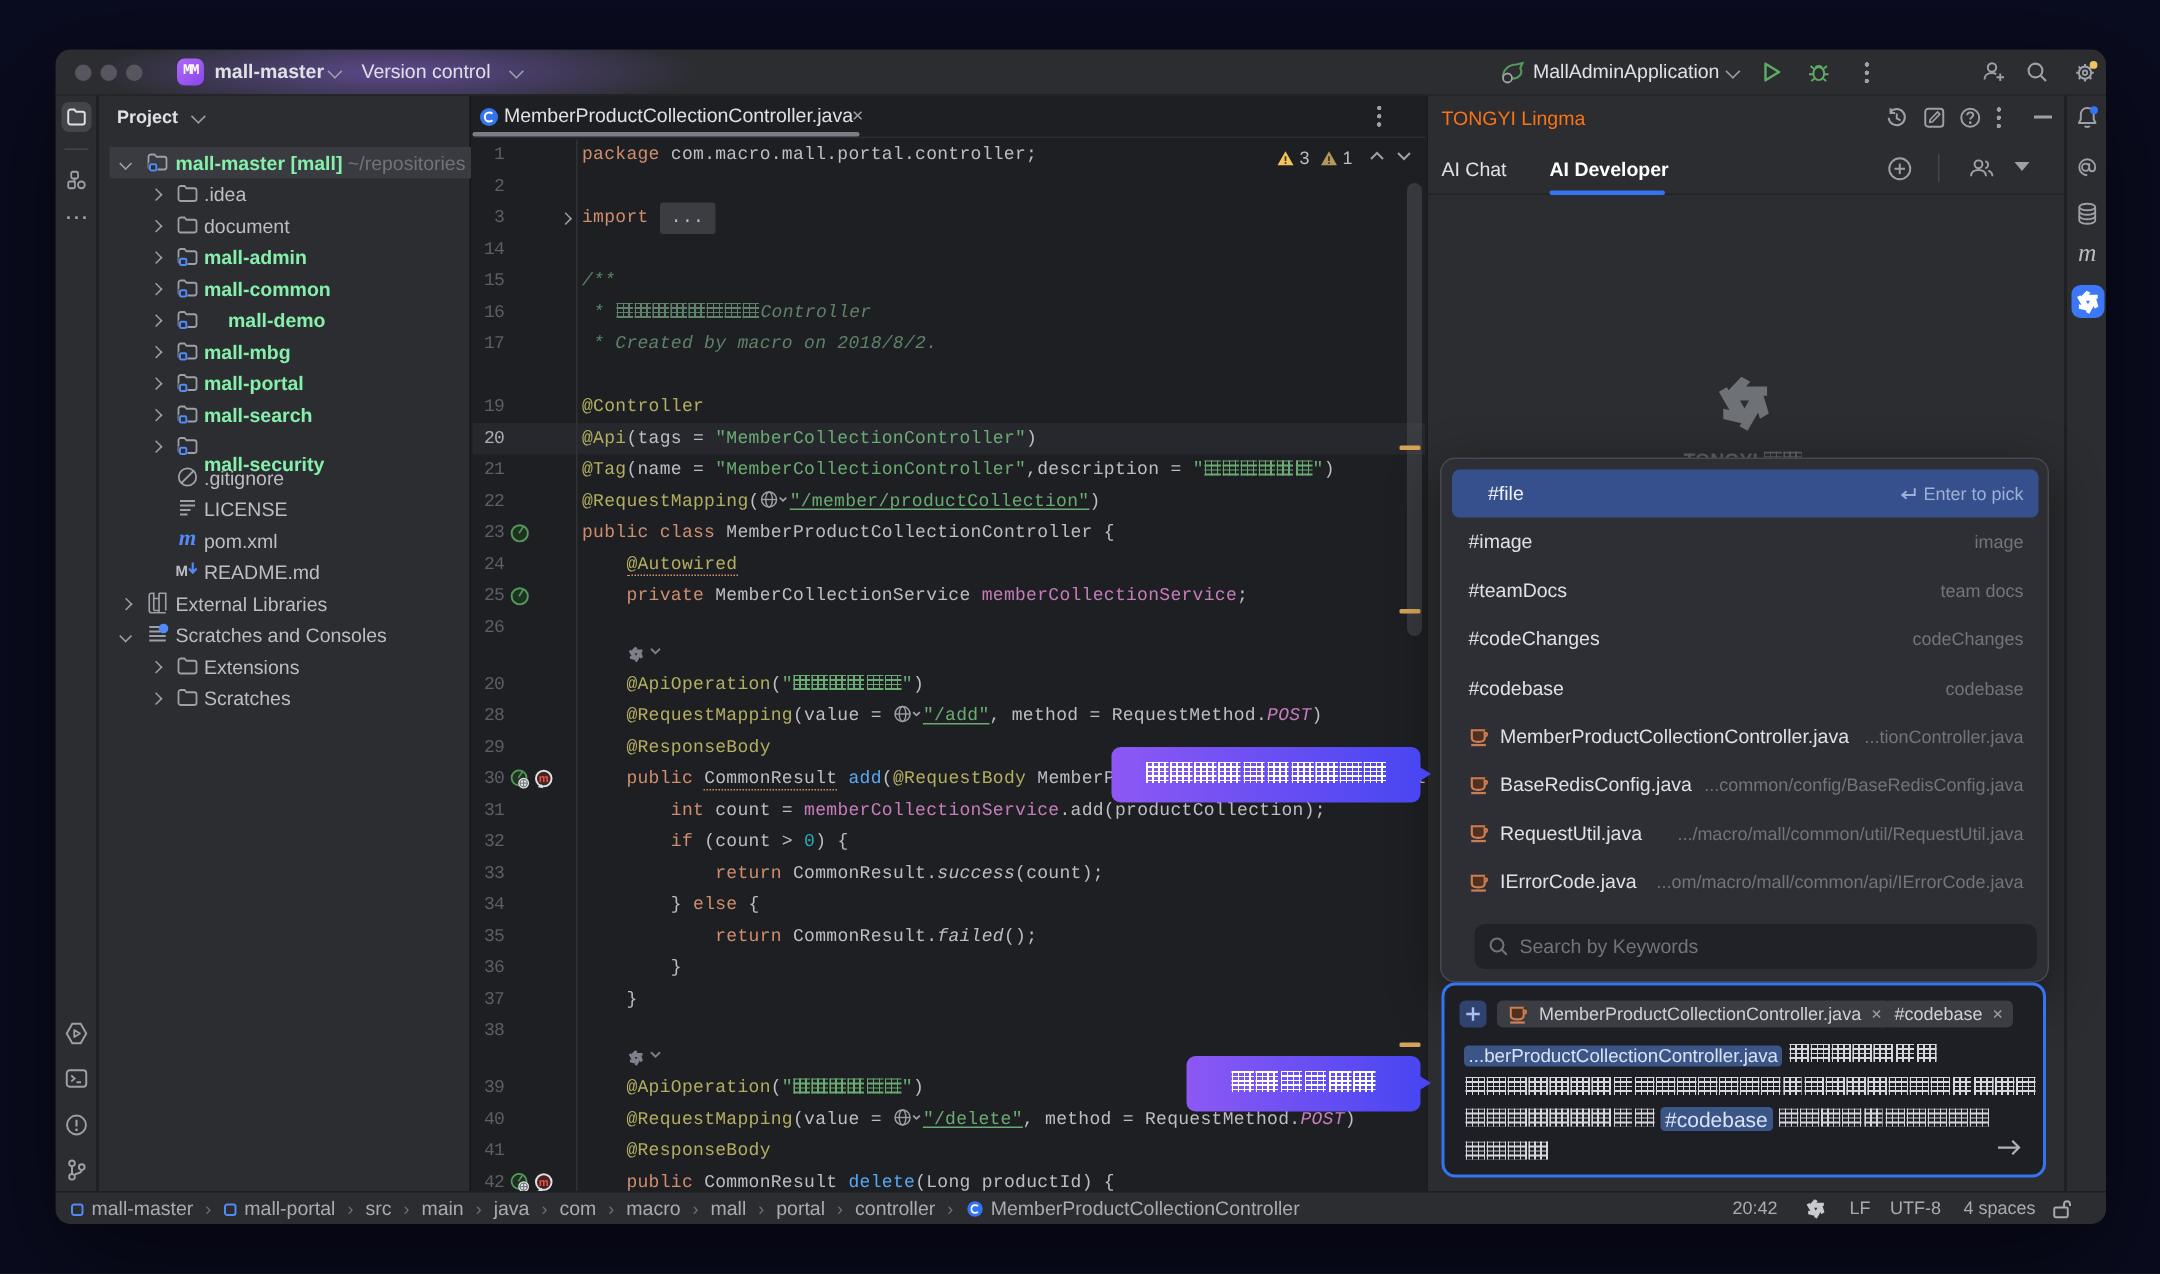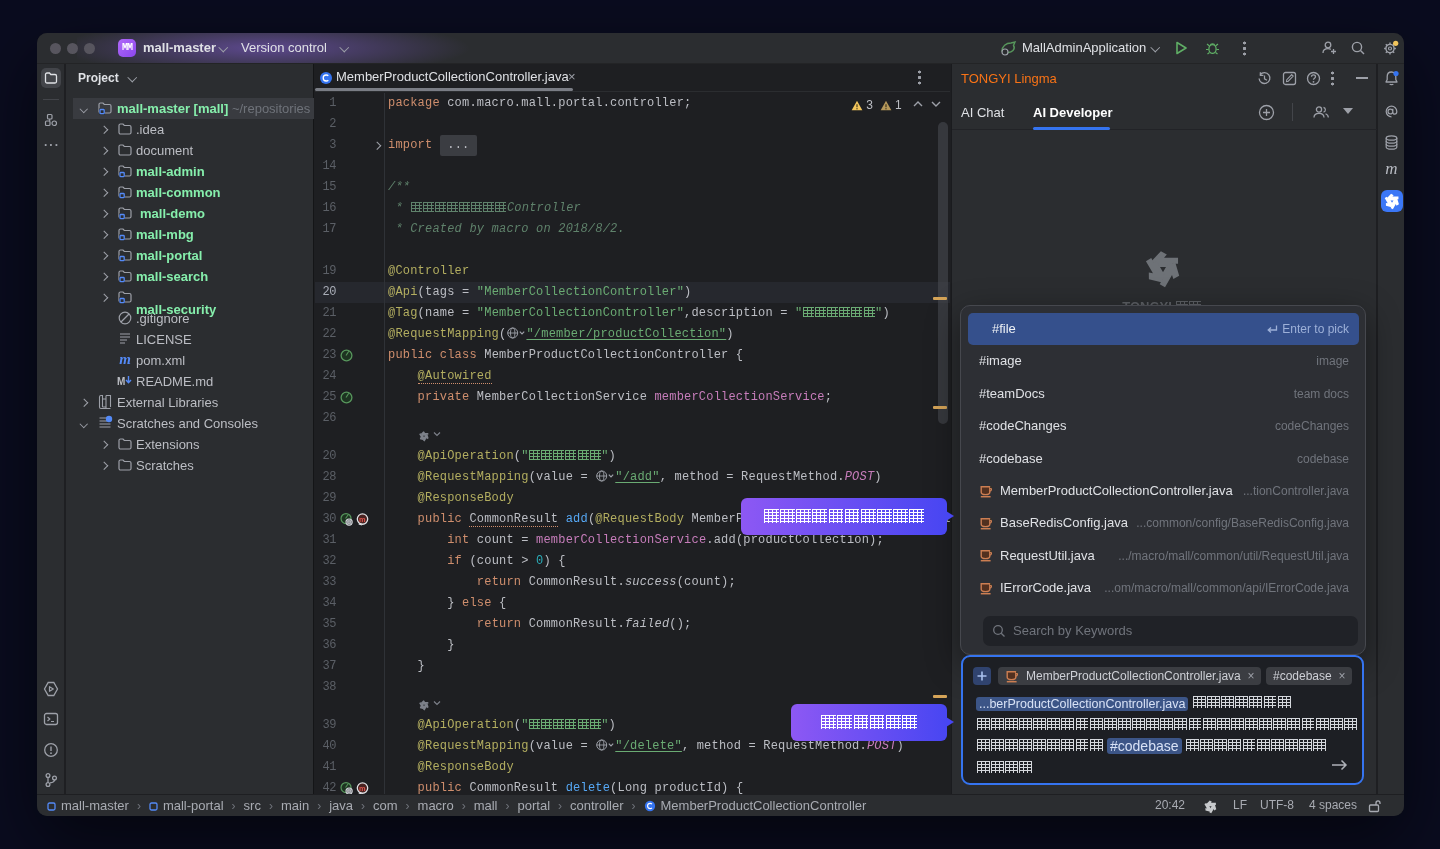--- a/index.html
+++ b/index.html
@@ -174,21 +174,21 @@
       </svg>
 <div class="trow" style="left:0;top:118.5px;width:248px">
         <span style="position:absolute;left:70px"><b>mall-common</b></span>
       </div>
 <div class="tchev" style="left:34px;top:145.5px"></div>
 <svg class="ticon" style="left:51px;top:142.0px" width="16" height="16" viewBox="0 0 16 16">
 <path d="M2 4.5 C2 3.7 2.7 3 3.5 3 L6 3 L7.3 4.5 L12.5 4.5 C13.3 4.5 14 5.2 14 6 L14 11.5 C14 12.3 13.3 13 12.5 13 L3.5 13 C2.7 13 2 12.3 2 11.5 Z" fill="none" stroke="#9da0a8" stroke-width="1.2"></path>
         <rect x="2" y="8.5" width="6" height="6" fill="#2b2d30"></rect>
         <rect x="3" y="9.5" width="4.2" height="4.2" rx="0.8" fill="none" stroke="#548af7" stroke-width="1.3"></rect>
       </svg>
-<div class="trow" style="left:4px;top:139.5px;width:248px">
+<div class="trow" style="left:16px;top:139.5px;width:248px">
         <span style="position:absolute;left:70px"><b>mall-demo</b></span>
       </div>
 <div class="tchev" style="left:34px;top:166.5px"></div>
 <svg class="ticon" style="left:51px;top:163.0px" width="16" height="16" viewBox="0 0 16 16">
 <path d="M2 4.5 C2 3.7 2.7 3 3.5 3 L6 3 L7.3 4.5 L12.5 4.5 C13.3 4.5 14 5.2 14 6 L14 11.5 C14 12.3 13.3 13 12.5 13 L3.5 13 C2.7 13 2 12.3 2 11.5 Z" fill="none" stroke="#9da0a8" stroke-width="1.2"></path>
         <rect x="2" y="8.5" width="6" height="6" fill="#2b2d30"></rect>
         <rect x="3" y="9.5" width="4.2" height="4.2" rx="0.8" fill="none" stroke="#548af7" stroke-width="1.3"></rect>
       </svg>
 <div class="trow" style="left:0;top:160.5px;width:248px">
         <span style="position:absolute;left:70px"><b>mall-mbg</b></span>
@@ -484,21 +484,21 @@
           <svg width="18" height="18" viewBox="0 0 18 18">
             <path d="M9 4.5 L9 13.5 M4.5 9 L13.5 9" stroke="#a8c0ee" stroke-width="1.6"></path>
           </svg>
         </div>
 <div class="chip" style="left:35px;top:10px;padding:0 7px"><svg style="display:inline-block;vertical-align:-2.5px;margin-right:7px" width="14" height="14" viewBox="0 0 14 14">
             <path d="M2.2 2.8 L10.8 2.8 L10.8 8.2 C10.8 9.7 9 10.6 6.5 10.6 C4 10.6 2.2 9.7 2.2 8.2 Z" fill="#52301f" stroke="#cc7e52" stroke-width="1.4"></path>
             <path d="M10.8 4.2 C12.2 4.2 12.6 5.0 12.4 5.8 C12.2 6.6 11.4 7.0 10.6 6.9" fill="none" stroke="#cc7e52" stroke-width="1.2"></path>
             <circle cx="11.7" cy="3.1" r="0.9" fill="#3a3022"></circle>
             <path d="M1.8 12.7 L11.6 12.7" stroke="#cc7e52" stroke-width="1.5"></path>
           </svg>MemberProductCollectionController.java&nbsp; <span style="color:#9da0a8">×</span></div>
-<div class="chip" style="left:303px;top:10px;padding:0 7px">#codebase&nbsp; <span style="color:#9da0a8">×</span></div>
+<div class="chip" style="left:293px;top:10px;padding:0 7px">#codebase&nbsp; <span style="color:#9da0a8">×</span></div>
 <div class="msg" style="top:35.5px"><span class="hl" style="font-size:12.5px">...berProductCollectionController.java</span> <i class="cj"></i><i class="cj"></i><i class="cj"></i><i class="cj"></i><i class="cj"></i><i class="cj"></i><i class="cj"></i></div>
 <div class="msg" style="top:57px"><i class="cj"></i><i class="cj"></i><i class="cj"></i><i class="cj"></i><i class="cj"></i><i class="cj"></i><i class="cj"></i><i class="cj"></i><i class="cj"></i><i class="cj"></i><i class="cj"></i><i class="cj"></i><i class="cj"></i><i class="cj"></i><i class="cj"></i><i class="cj"></i><i class="cj"></i><i class="cj"></i><i class="cj"></i><i class="cj"></i><i class="cj"></i><i class="cj"></i><i class="cj"></i><i class="cj"></i><i class="cj"></i><i class="cj"></i><i class="cj"></i></div>
 <div class="msg" style="top:78.5px"><i class="cj"></i><i class="cj"></i><i class="cj"></i><i class="cj"></i><i class="cj"></i><i class="cj"></i><i class="cj"></i><i class="cj"></i><i class="cj"></i> <span class="hl">#codebase</span> <i class="cj"></i><i class="cj"></i><i class="cj"></i><i class="cj"></i><i class="cj"></i><i class="cj"></i><i class="cj"></i><i class="cj"></i><i class="cj"></i><i class="cj"></i></div>
 <div class="msg" style="top:100px"><i class="cj"></i><i class="cj"></i><i class="cj"></i><i class="cj"></i></div>
 <svg class="abs" style="left:368px;top:102px" width="17" height="12" viewBox="0 0 17 12">
           <path d="M1 6 L15 6 M10.5 1.5 L15 6 L10.5 10.5" fill="none" stroke="#aeb1b8" stroke-width="1.5"></path>
         </svg>
 </div>
 </div>
 <div id="rstrip">

